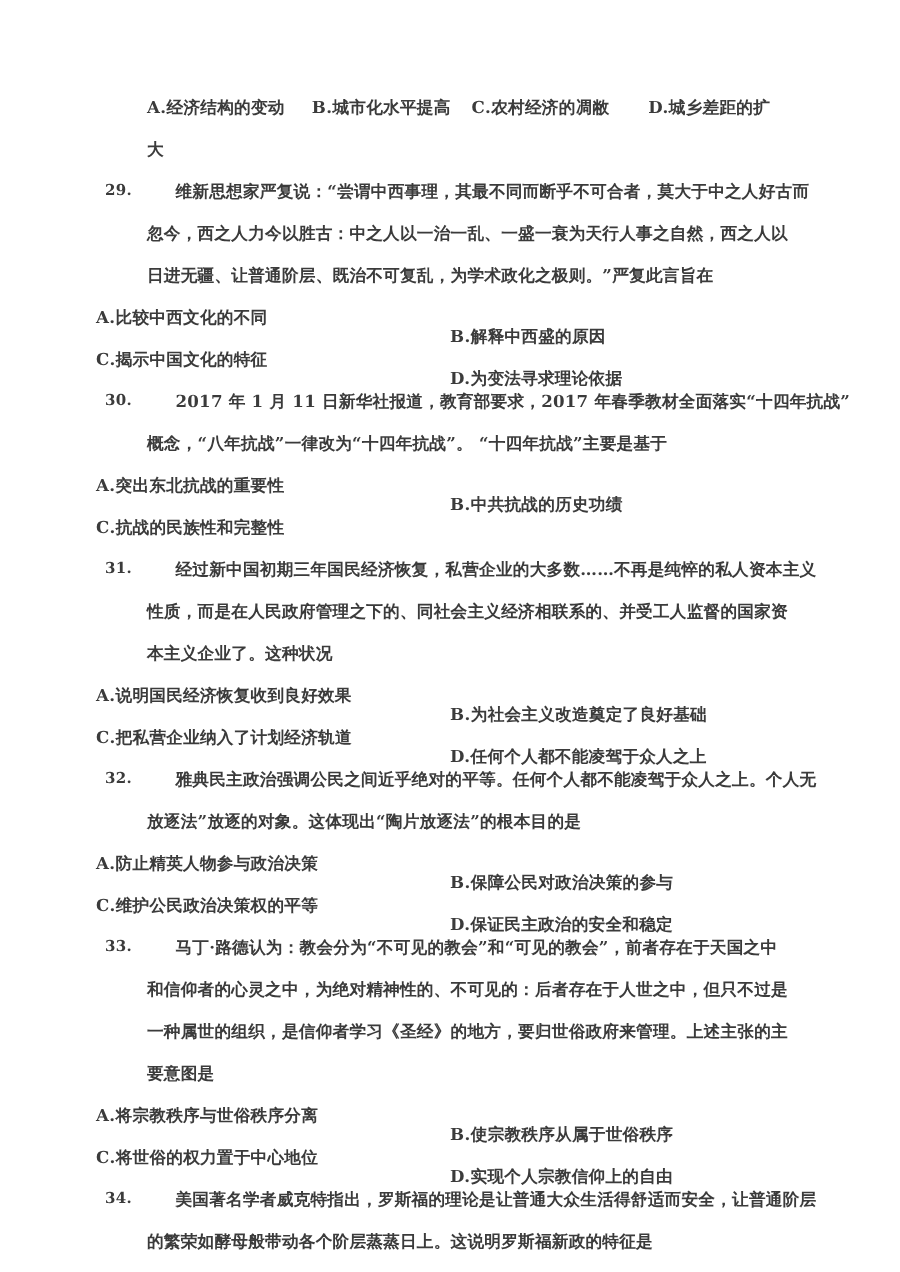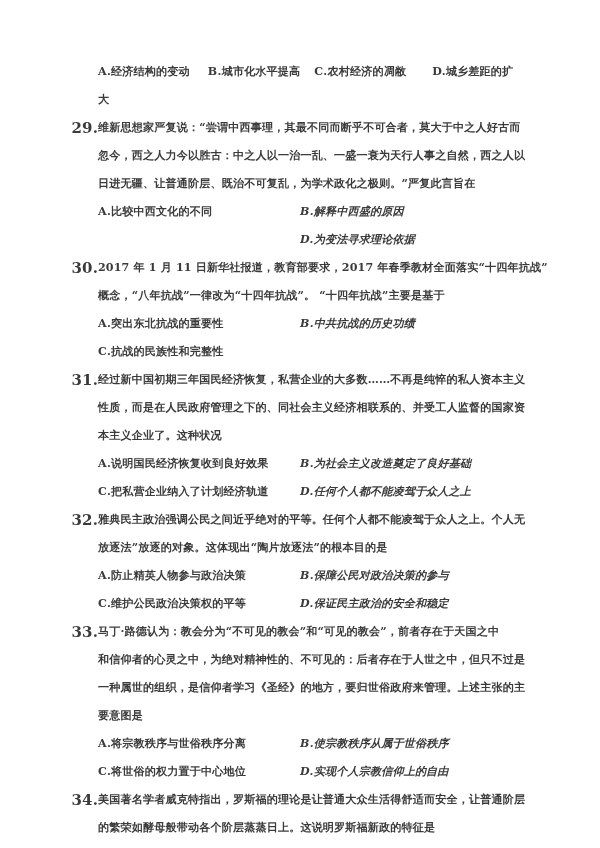--- a/index.html
+++ b/index.html
@@ -49,47 +49,46 @@
   
   .qline {
     position: relative;
     padding-left: 60px;
   }
   .qnum {
     position: absolute;
     left: 60px;
     top: 0;
     width: 38px;
-    text-align: right;
-    font-size: 15px;
+    text-align: center;
+    font-size: 10px;
     font-family: "DejaVu Serif", "Liberation Serif", serif;
   }
   .qbody {
     display: inline-block;
-    margin-left: 38px;
+    margin-left: 57px;
   }
 
   
   .cont {
     padding-left: 98px;
   }
 
   
   .optrow {
     position: relative;
-    padding-left: 98px;
+    padding-left: 64px;
     height: 28px;
     line-height: 28px;
   }
   .opt-a { display: inline-block; }
   .opt-b {
     position: absolute;
     left: 300px;
-    top: 0;
-    font-style: italic;
+    top: 13px;
   }
 
   
   .optrow-wide {
     padding-left: 98px;
     height: 28px;
     line-height: 28px;
   }
   .optrow-wide .cell { display: inline-block; }
   .gap-lg { display: inline-block; width: 18px; }
@@ -127,20 +126,23 @@
     <div class="line cont">日进无疆、让普通阶层、既治不可复乱，为学术政化之极则。”严复此言旨在</div>
     <div class="line optrow">
       <span class="opt-a">
         <span class="letter">A.</span><span>比较中西文化的不同</span>
       </span>
       <span class="opt-b">
         <span class="letter">B.</span><span>解释中西盛的原因</span>
       </span>
     </div>
     <div class="line optrow">
+      <span class="opt-a">
+        <span class="letter">C.</span><span>揭示中国文化的特征</span>
+      </span>
       <span class="opt-b">
         <span class="letter">D.</span><span>为变法寻求理论依据</span>
       </span>
     </div>
 
     <div class="line qline">
       <span class="qnum">30.</span><span class="qbody">2017 年 1 月 11 日新华社报道，教育部要求，2017 年春季教材全面落实“十四年抗战”</span>
     </div>
     <div class="line cont">概念，“八年抗战”一律改为“十四年抗战”。 “十四年抗战”主要是基于</div>
     <div class="line optrow">

